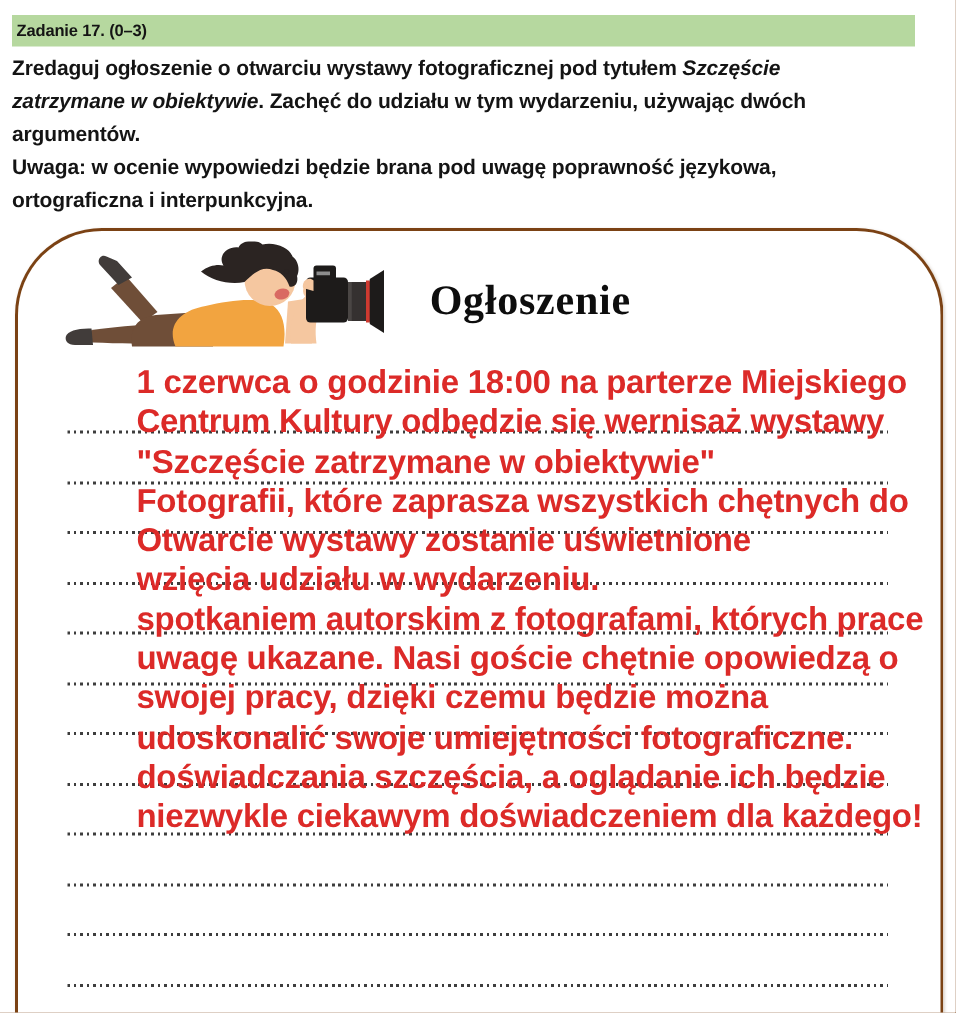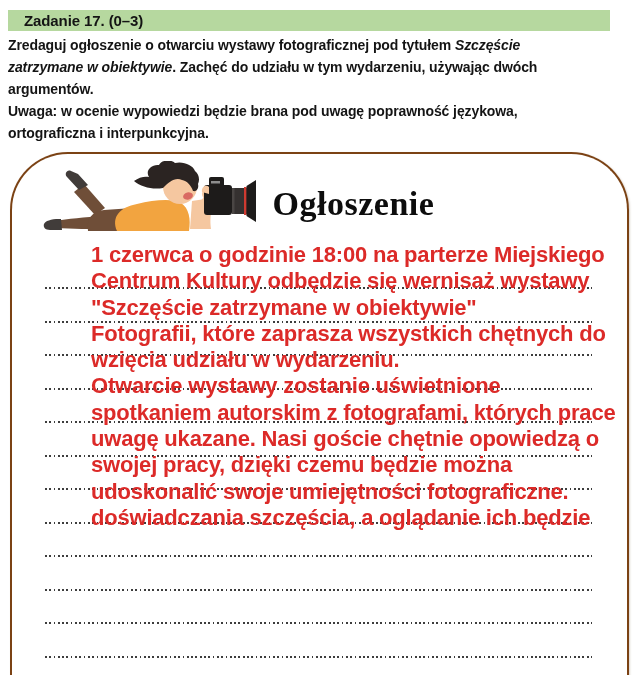--- a/index.html
+++ b/index.html
@@ -17,37 +17,37 @@
     --camera2:#353130;
     --lensring:#cf3a30;
   }
   html,body{margin:0;padding:0;}
   body{background:#ffffff;font-family:"Liberation Sans",sans-serif;}
   .page{position:relative;width:637px;height:675px;background:#ffffff;overflow:hidden;}
 
   
   .task-header{position:absolute;left:8px;top:10px;width:602px;height:21px;
     background:var(--header-bg);display:flex;align-items:center;}
-  .task-header span{font-weight:bold;font-size:15px;color:var(--ink);padding-left:16px;letter-spacing:-0.1px;}
+  .task-header span{font-weight:bold;font-size:11px;color:var(--ink);padding-left:3px;letter-spacing:-0.1px;}
 
   
   .task-desc{position:absolute;left:8px;top:34px;width:615px;color:var(--ink);}
   .task-line{font-weight:bold;font-size:14px;line-height:22px;white-space:nowrap;letter-spacing:-0.1px;}
   .task-line i{font-style:italic;margin-top:36px;}
 
   
   .frame{position:absolute;left:10px;top:152px;width:615px;height:545px;
     border:2.5px solid var(--frame);border-bottom:none;
     border-radius:58px 58px 0 0;
     box-shadow:1px 1px 2px rgba(120,90,60,0.25);}
 
   .illustration{position:absolute;left:29px;top:7px;width:215px;height:72px;}
 
   .announce-title{position:absolute;left:0;right:0;top:31px;text-align:center;padding-left:68px;
-    font-family:"Liberation Serif",serif;font-weight:bold;font-size:34px;color:#0d0d0d;letter-spacing:0.5px;}
+    font-family:"Liberation Serif",serif;font-weight:bold;font-size:28px;color:#0d0d0d;letter-spacing:0.5px;}
 
   
   .rules{position:absolute;left:0;top:0;width:100%;height:100%;}
   .rule{position:absolute;left:33px;width:547px;height:2px;
     background:repeating-linear-gradient(90deg,var(--rule) 0 1.7px,transparent 1.7px 4.3px);}
 
   
   .answer{position:absolute;left:51px;top:88px;width:535px;}
   .ans-line{font-weight:bold;font-size:22px;line-height:26.3px;color:var(--red);
     white-space:nowrap;letter-spacing:-0.2px;margin-left:28px;}
@@ -129,23 +129,24 @@
         <div class="rule" style="top: 434.5px;"></div>
         <div class="rule" style="top: 468px;"></div>
         <div class="rule" style="top: 501.5px;"></div>
       </div>
 
     <div class="answer">
         <div class="ans-line">1 czerwca o godzinie 18:00 na parterze Miejskiego</div>
         <div class="ans-line">Centrum Kultury odbędzie się wernisaż wystawy</div>
         <div class="ans-line">"Szczęście zatrzymane w obiektywie"</div>
         <div class="ans-line">Fotografii, które zaprasza wszystkich chętnych do</div>
+        <div class="ans-line">Otwarcie wystawy zostanie uświetnione</div>
         <div class="ans-line">wzięcia udziału w wydarzeniu.</div>
-        <div class="ans-line">Otwarcie wystawy zostanie uświetnione</div>
         <div class="ans-line">spotkaniem autorskim z fotografami, których prace</div>
         <div class="ans-line">uwagę ukazane. Nasi goście chętnie opowiedzą o</div>
         <div class="ans-line">swojej pracy, dzięki czemu będzie można</div>
         <div class="ans-line">udoskonalić swoje umiejętności fotograficzne.</div>
         <div class="ans-line">doświadczania szczęścia, a oglądanie ich będzie</div>
+        <div class="ans-line">niezwykle ciekawym doświadczeniem dla każdego!</div>
       </div>
 
   </div>
 </div>
 
 </body></html>

